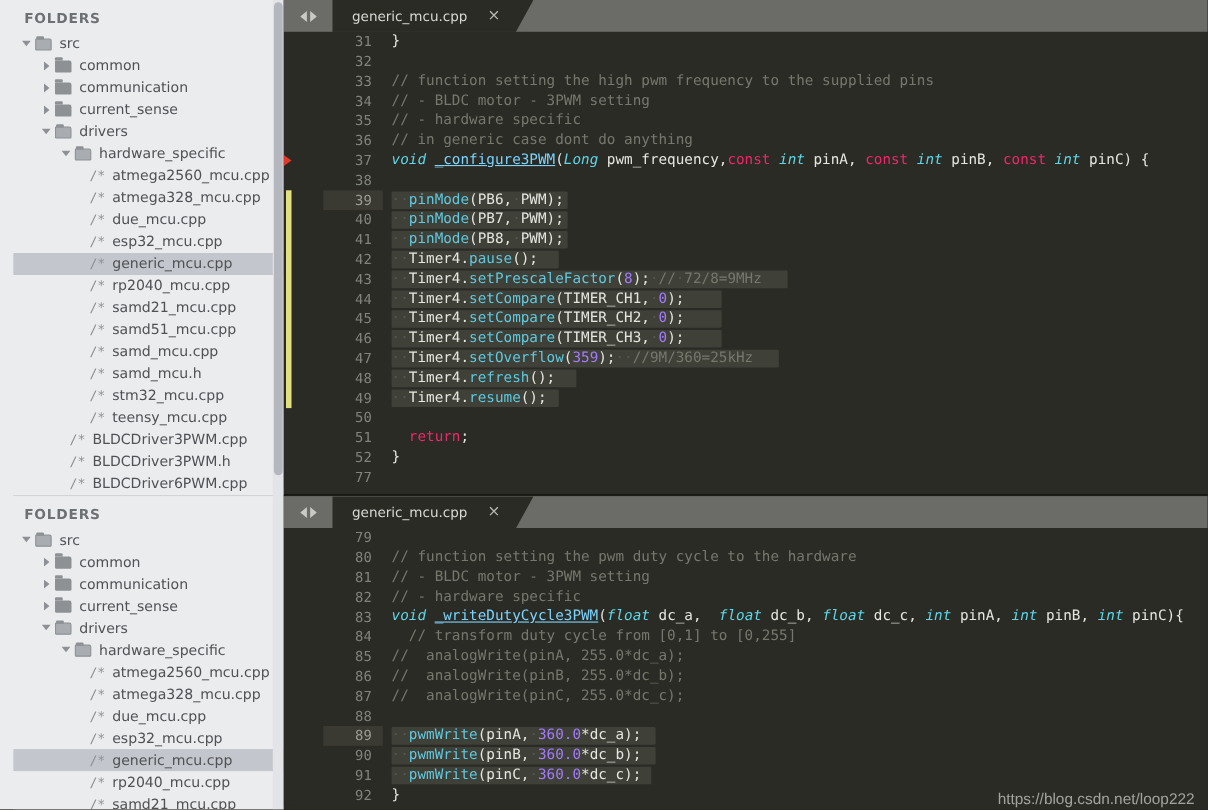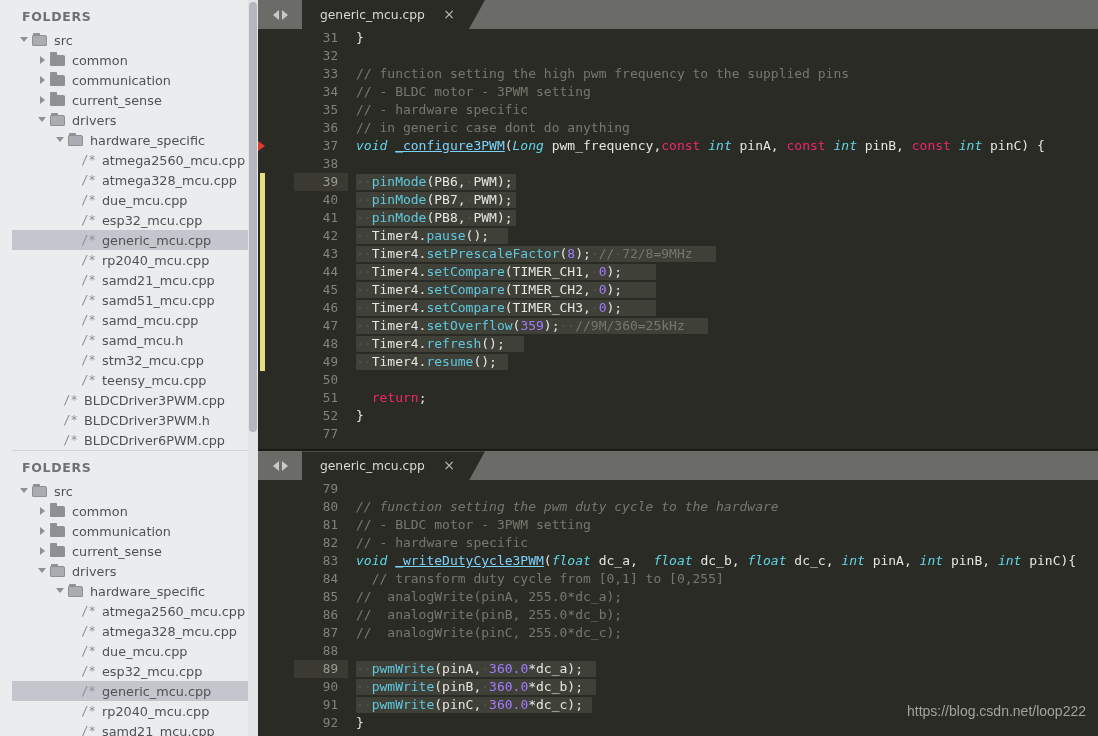--- a/index.html
+++ b/index.html
@@ -251,21 +251,21 @@
   .c-fn { color: #7dd3fc; text-decoration: underline; }
   .c-call { color: #5fc9e0; }
   .c-num { color: #a47bff; }
   .c-plain { color: #e6e6e0; }
   .c-punc { color: #e6e6e0; }
   .c-ws { color: #55564f; }
 
   .watermark {
     position: absolute;
     right: 12px;
-    bottom: 17px;
+    bottom: 2px;
     color: #a9aaa3;
     font-size: 14px;
     font-family: "Liberation Sans", sans-serif;
     opacity: .95;
   }
   .pane-divider {
     height: 1px;
     background: #17180f;
   }
 </style>
@@ -531,21 +531,21 @@
         </div>
         <div class="tab">
           <span class="tab-label">generic_mcu.cpp</span>
           <span class="tab-close">×</span>
         </div>
       </div>
       <div class="codearea">
         <div class="gutterbar"></div>
         <div class="lines" id="lines-bottom">
             <div class="line"><span class="lnum">79</span><span class="code"><span style="position: relative;"></span></span></div>
-            <div class="line"><span class="lnum">80</span><span class="code"><span style="position: relative; font-style: italic;"><span class="c-com">// function setting the pwm duty cycle to the hardware</span></span></span></div>
+            <div class="line"><span class="lnum">80</span><span class="code"><span style="position: relative;"><span class="c-com">// function setting the pwm duty cycle to the hardware</span></span></span></div>
             <div class="line"><span class="lnum">81</span><span class="code"><span style="position: relative;"><span class="c-com">// - BLDC motor - 3PWM setting</span></span></span></div>
             <div class="line"><span class="lnum">82</span><span class="code"><span style="position: relative;"><span class="c-com">// - hardware specific</span></span></span></div>
             <div class="line"><span class="lnum">83</span><span class="code"><span style="position: relative;"><span class="c-type">void</span><span class="c-plain"> </span><span class="c-fn">_writeDutyCycle3PWM</span><span class="c-punc">(</span><span class="c-type">float</span><span class="c-plain"> dc_a,  </span><span class="c-type">float</span><span class="c-plain"> dc_b, </span><span class="c-type">float</span><span class="c-plain"> dc_c, </span><span class="c-type">int</span><span class="c-plain"> pinA, </span><span class="c-type">int</span><span class="c-plain"> pinB, </span><span class="c-type">int</span><span class="c-plain"> pinC){</span></span></span></div>
             <div class="line"><span class="lnum">84</span><span class="code"><span style="position: relative;"><span class="c-com">  // transform duty cycle from [0,1] to [0,255]</span></span></span></div>
             <div class="line"><span class="lnum">85</span><span class="code"><span style="position: relative;"><span class="c-com">//  analogWrite(pinA, 255.0*dc_a);</span></span></span></div>
             <div class="line"><span class="lnum">86</span><span class="code"><span style="position: relative;"><span class="c-com">//  analogWrite(pinB, 255.0*dc_b);</span></span></span></div>
             <div class="line"><span class="lnum">87</span><span class="code"><span style="position: relative;"><span class="c-com">//  analogWrite(pinC, 255.0*dc_c);</span></span></span></div>
             <div class="line"><span class="lnum">88</span><span class="code"><span style="position: relative;"></span></span></div>
             <div class="line current"><span class="lnum">89</span><span class="code"><span class="sel" style="position: absolute; left: 8px; top: 1px; height: 16px; width: 240px;"></span><span style="position: relative;"><span class="c-ws">··</span><span class="c-call">pwmWrite</span><span class="c-plain">(pinA,</span><span class="c-ws">·</span><span class="c-num">360.0</span><span class="c-plain">*dc_a);</span></span></span></div>
             <div class="line"><span class="lnum">90</span><span class="code"><span class="sel" style="position: absolute; left: 8px; top: 1px; height: 16px; width: 240px;"></span><span style="position: relative;"><span class="c-ws">··</span><span class="c-call">pwmWrite</span><span class="c-plain">(pinB,</span><span class="c-ws">·</span><span class="c-num">360.0</span><span class="c-plain">*dc_b);</span></span></span></div>

